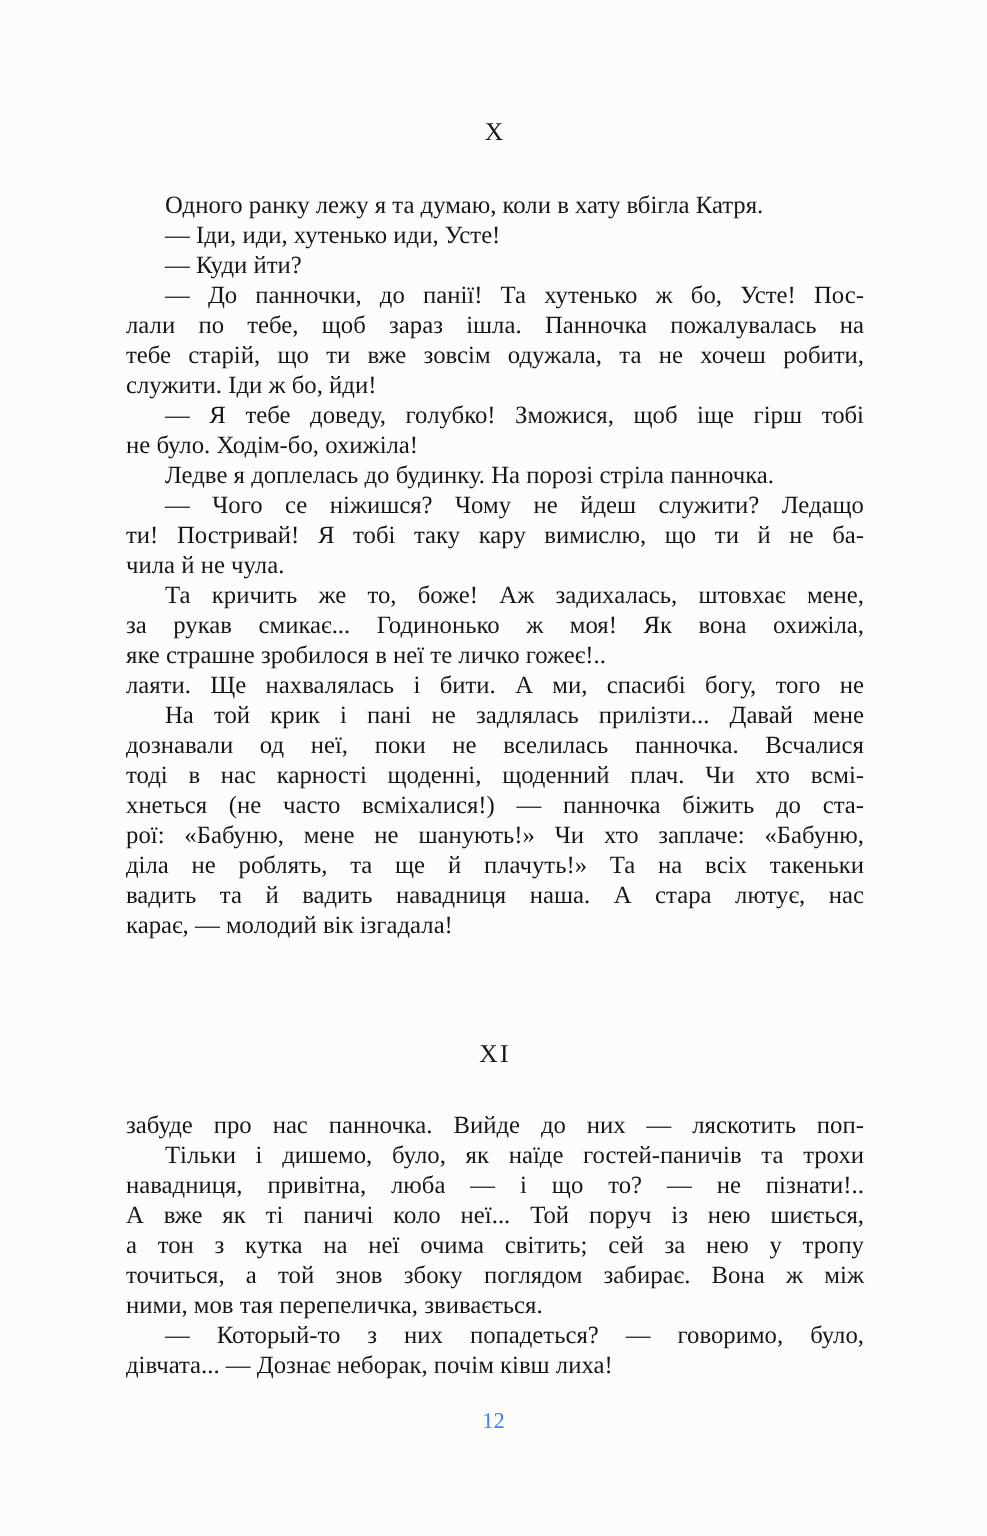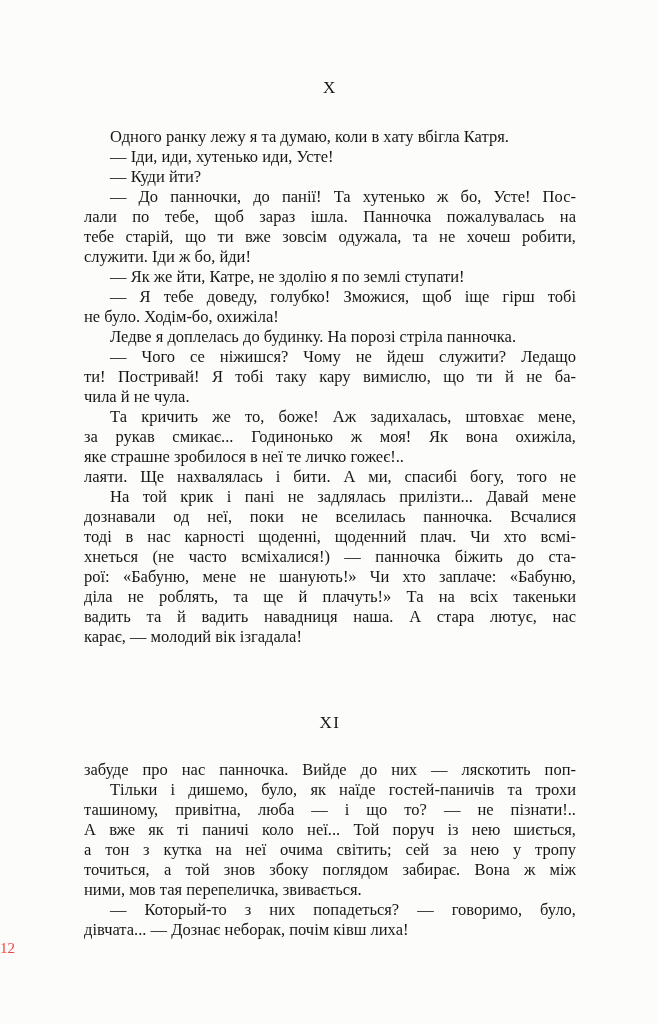--- a/index.html
+++ b/index.html
@@ -41,24 +41,24 @@
     text-align: justify;
     text-align-last: justify;
   }
   .line.first { text-indent: 26px; }
   .line.last  { text-align-last: left; }
   .page-number {
     position: absolute;
     left: 0;
     right: 0;
     top: 939px;
-    text-align: left;
+    text-align: center;
     font-size: 15px;
     line-height: 18px;
-    color: #ef4444;
+    color: #3b82f6;
   }
 </style>
 </head>
 <body>
 
 <div class="page">
   <main class="content" id="sections-root">
       <h2 class="chapter">X</h2>
       <div class="paragraph">
         <div class="line first last">Одного ранку лежу я та думаю, коли в хату вбігла Катря.</div>
@@ -67,23 +67,20 @@
         <div class="line first last">— Іди, иди, хутенько иди, Усте!</div>
       </div>
       <div class="paragraph">
         <div class="line first last">— Куди йти?</div>
       </div>
       <div class="paragraph">
         <div class="line first">— До панночки, до панії! Та хутенько ж бо, Усте! Пос-</div>
         <div class="line">лали по тебе, щоб зараз ішла. Панночка пожалувалась на</div>
         <div class="line">тебе старій, що ти вже зовсім одужала, та не хочеш робити,</div>
         <div class="line last">служити. Іди ж бо, йди!</div>
-      </div>
-      <div class="paragraph">
-        <div class="line first last">— Як же йти, Катре, не здолію я по землі ступати!</div>
       </div>
       <div class="paragraph">
         <div class="line first">— Я тебе доведу, голубко! Зможися, щоб іще гірш тобі</div>
         <div class="line last">не було. Ходім-бо, охижіла!</div>
       </div>
       <div class="paragraph">
         <div class="line first last">Ледве я доплелась до будинку. На порозі стріла панночка.</div>
       </div>
       <div class="paragraph">
         <div class="line first">— Чого се ніжишся? Чому не йдеш служити? Ледащо</div>
@@ -103,21 +100,21 @@
         <div class="line">хнеться (не часто всміхалися!) — панночка біжить до ста-</div>
         <div class="line">рої: «Бабуню, мене не шанують!» Чи хто заплаче: «Бабуню,</div>
         <div class="line">діла не роблять, та ще й плачуть!» Та на всіх такеньки</div>
         <div class="line">вадить та й вадить навадниця наша. А стара лютує, нас</div>
         <div class="line last">карає, — молодий вік ізгадала!</div>
       </div>
       <h2 class="chapter">XI</h2>
       <div class="paragraph">
         <div class="line">забуде про нас панночка. Вийде до них — ляскотить поп-</div>
         <div class="line first">Тільки і дишемо, було, як наїде гостей-паничів та трохи</div>
-        <div class="line">ташиному, привітна, люба — і що то? — не пізнати!..</div>
+        <div class="line">навадниця, привітна, люба — і що то? — не пізнати!..</div>
         <div class="line">А вже як ті паничі коло неї... Той поруч із нею шиється,</div>
         <div class="line">а тон з кутка на неї очима світить; сей за нею у тропу</div>
         <div class="line">точиться, а той знов збоку поглядом забирає. Вона ж між</div>
         <div class="line last">ними, мов тая перепеличка, звивається.</div>
       </div>
       <div class="paragraph">
         <div class="line first">— Который-то з них попадеться? — говоримо, було,</div>
         <div class="line last">дівчата... — Дознає неборак, почім ківш лиха!</div>
       </div>
     </main>

